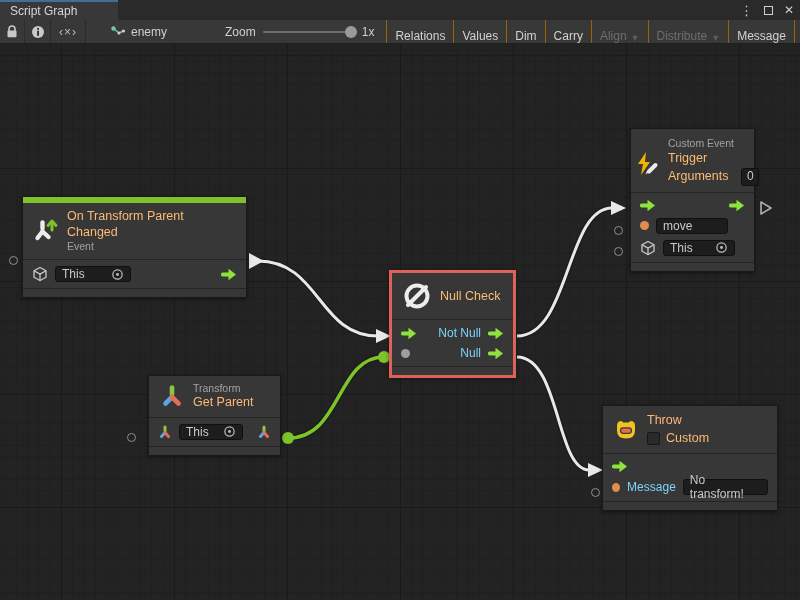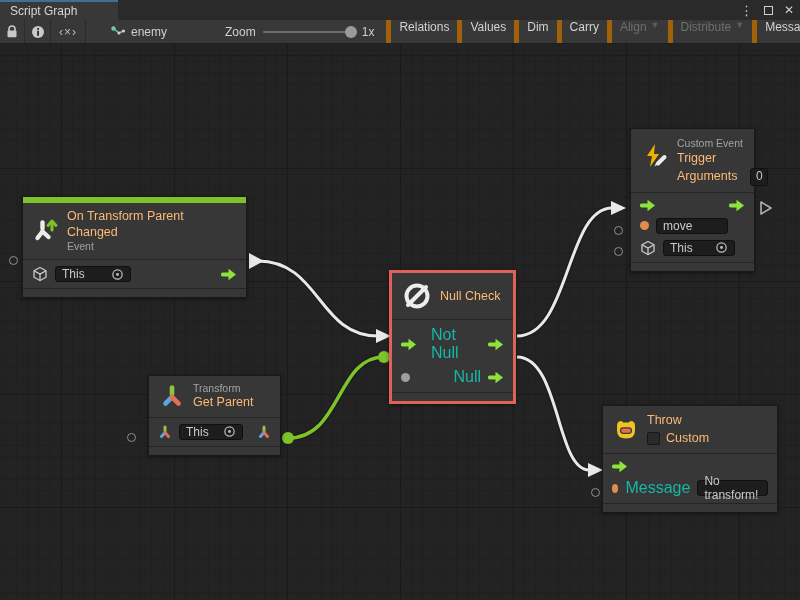--- a/index.html
+++ b/index.html
@@ -26,22 +26,22 @@
   .tseg { display:flex; align-items:center; justify-content:center;
     border-right:1px solid #2b2b2b; padding:0 8px; }
   .code-glyph { color:#bdbdbd; letter-spacing:1px; font-size:12px; }
   .graph-name { display:flex; align-items:center; gap:5px; padding:12px 10px;
     margin-left:14px; }
   .zoom-group { display:flex; align-items:center; gap:7px; padding:0 8px; }
   .zoom-track { position:relative; width:92px; height:2px; background:#6f6f6f;
     border-radius:1px; }
   .zoom-handle { position:absolute; right:-2px; top:-5px; width:12px; height:12px;
     border-radius:50%; background:#9a9a9a; }
-  .tbtn { display:flex; align-items:flex-start; gap:4px; padding:0 8px;
-    border-left:5px solid #a16207; color:#d2d2d2; }
+  .tbtn { display:flex; align-items:flex-end; gap:4px; padding:0 8px;
+    border-left:1px solid #a16207; color:#d2d2d2; }
   .tbtn.disabled { color:#6e6e6e; }
   .tbtn .dd { font-size:9px; color:#8a8a8a; }
   .tbtn.disabled .dd { color:#5d5d5d; }
   .toolbar-right { display:flex; align-items:stretch; margin-left:4px; }
 
   
   .canvas { position:absolute; top:44px; left:0; width:800px; height:556px;
     background-color:#232323;
     background-image:
       linear-gradient(90deg, #1a1a1a 1px, transparent 1px),
@@ -60,21 +60,21 @@
   .hdr-text { display:flex; flex-direction:column; line-height:1.25; }
   .hdr-cat { font-size:10.5px; color:#a2a2a2; }
   .hdr-title { font-size:12.5px; color:#fdba74; }
   .node-body { border-top:1px solid #242424; padding:3px 0; }
   .node-footer { border-top:1px solid #242424; height:9px; background:#373737; }
   .prow { display:flex; align-items:center; gap:7px; padding:3px 9px; }
   .field { background:#1d1d1d; border:1px solid #101010; border-radius:3px;
     color:#c9c9c9; font-size:12px; height:16px; display:flex;
     align-items:center; justify-content:space-between; padding:0 6px; }
   .spacer { flex:1; }
-  .plabel { color:#14b8a6; font-size:16px; }
+  .plabel { color:#7dd3fc; font-size:12px; }
   .dot { width:9px; height:9px; border-radius:50%; }
   .dot.orange { background:#e08d4f; }
   .dot.gray { background:#9e9e9e; }
   .checkbox { width:13px; height:13px; background:#2a2a2a;
     border:1px solid #171717; border-radius:2px; }
 
   #node-event { left:22px; top:152px; width:225px; }
   .event-bar { height:6px; background:#7fc12b; }
   #node-null-check { left:389px; top:226px; width:127px;
     border:3px solid #e0615a; background:#373737; padding:0;
@@ -347,21 +347,21 @@
                   <line x1="7" y1="7.5" x2="10.5" y2="11.5" stroke="#e2704f"></line>
                 </g>
               </svg>
           </span>
         </div>
       </div>
       <div class="node-footer"></div>
     </div>
 
     <div class="node" id="node-custom-event">
-      <div class="node-header" style="align-items:flex-start; padding:8px 12px 6px">
+      <div class="node-header" style="align-items:center; padding:8px 3px 6px">
         <span class="icon" style="margin-top:6px">
           <svg width="26" height="26" viewBox="0 0 26 26">
             <path d="M12 1 L4 13 H9 L7 24 L16 11 H11 Z" fill="#f2b200"></path>
             <line x1="15" y1="20.5" x2="21.5" y2="14" stroke="#ececec" stroke-width="4" stroke-linecap="round"></line>
             <path d="M11.5 23.5 L15 21.3 L13.2 19.5 Z" fill="#ececec"></path>
           </svg>
         </span>
         <span class="hdr-text" style="gap:1px">
           <span class="hdr-cat">Custom Event</span>
           <span class="hdr-title">Trigger</span>

